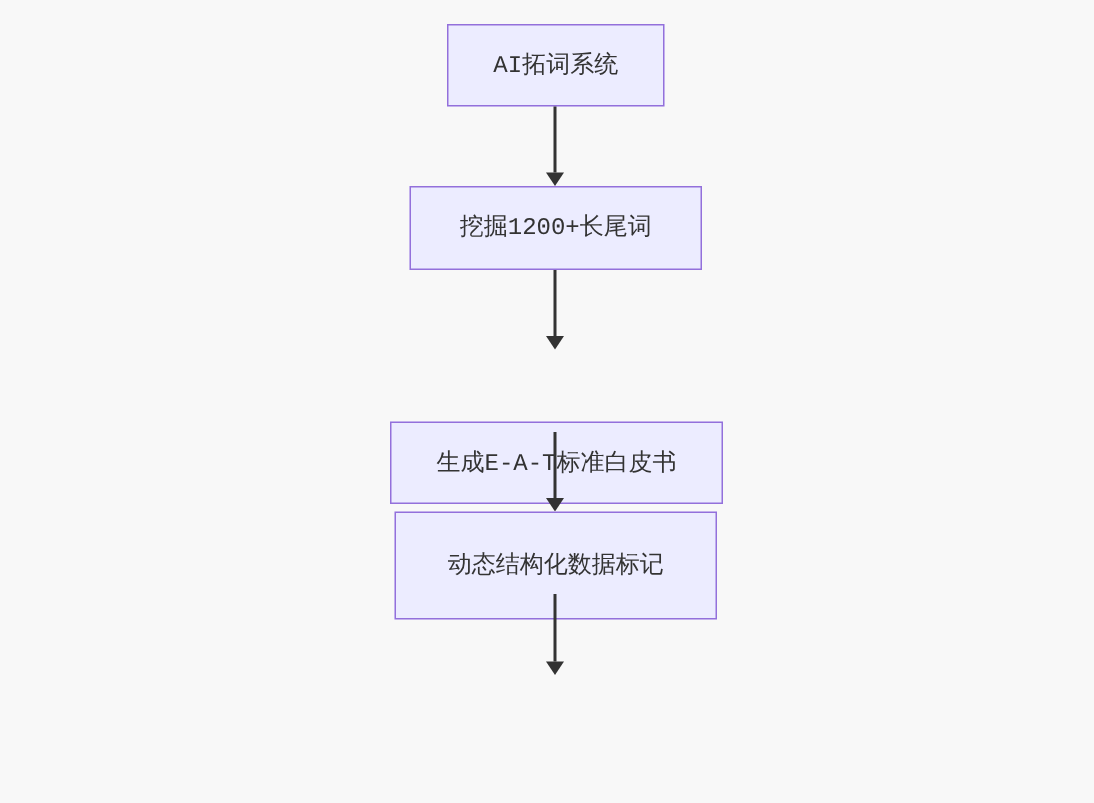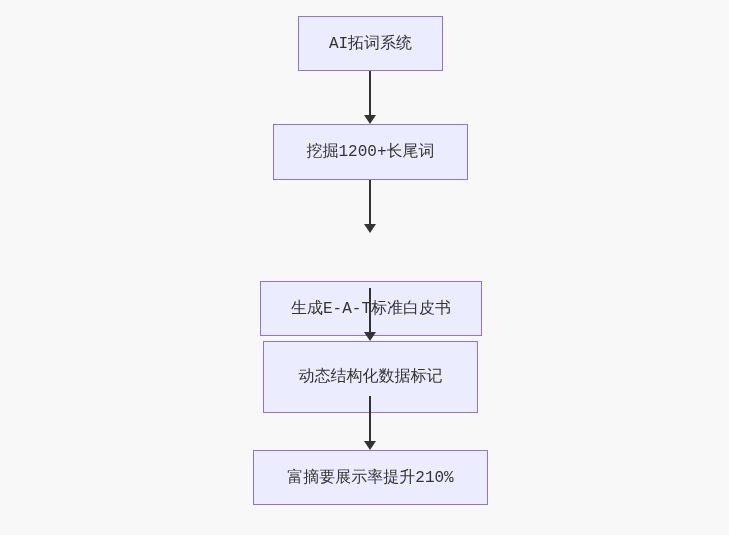--- a/index.html
+++ b/index.html
@@ -93,17 +93,14 @@
   </div>
 
   <div class="node node-4">
     <span>动态结构化数据标记</span>
   </div>
 
   <div class="edge edge-4">
     <span class="arrowhead"></span>
   </div>
 
-  <div class="node node-5">
-    <span>富摘要展示率提升210%</span>
-  </div>
 
 </div>
 
 </body></html>

